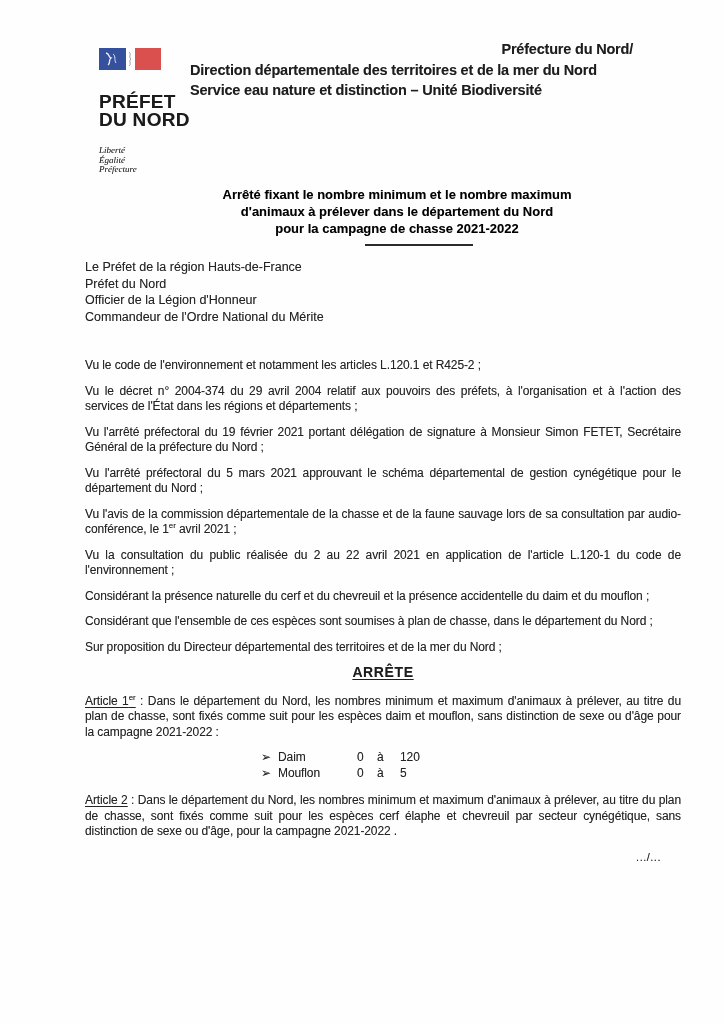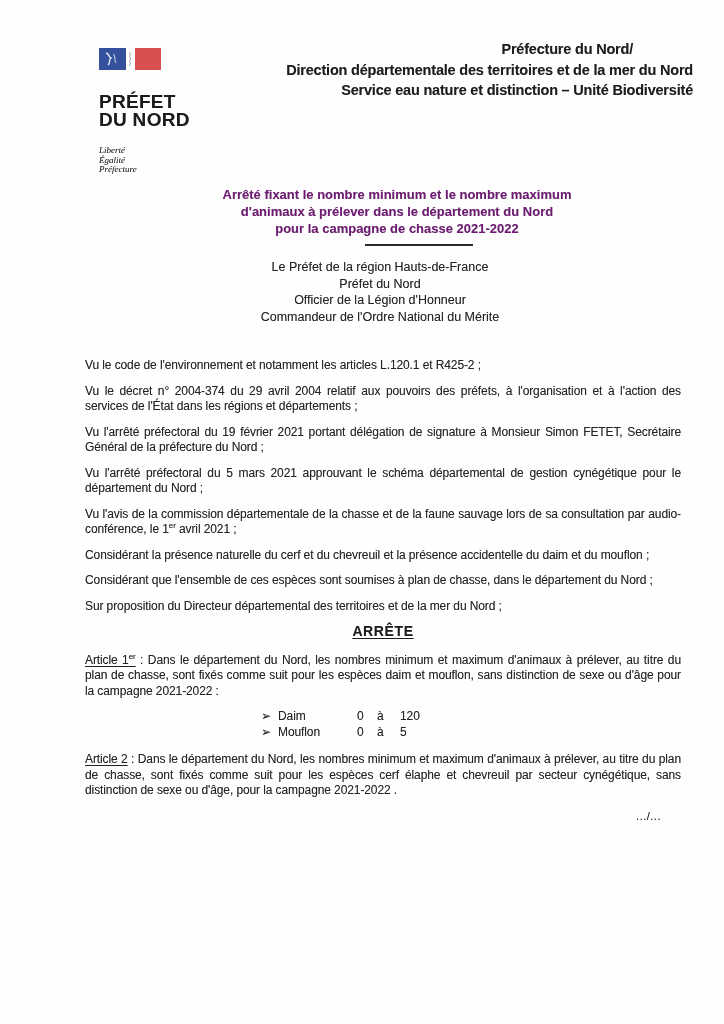--- a/index.html
+++ b/index.html
@@ -24,29 +24,29 @@
   .flag-blue{width:27px;height:22px;position:relative;}
   .flag-blue svg{position:absolute;left:4px;top:3px;}
   .flag-white{width:9px;height:22px;background:#fff;position:relative;}
   .flag-red{width:26px;height:22px;}
   .logo-name{margin-top:23px;font-weight:bold;font-size:19px;line-height:18px;letter-spacing:.3px;color:#1b1b1b;}
   .motto{margin-top:17px;font-family:"Liberation Serif", serif;font-style:italic;font-size:9px;line-height:9.5px;color:#2a2a2a;}
 
   
   .header-text{position:absolute;left:190px;top:39px;width:503px;
     font-weight:bold;font-size:14.5px;line-height:20.5px;letter-spacing:-.2px;color:#1d1d1d;}
-  .hl{text-align:right;white-space:nowrap;}
+  .hl{text-align:left;white-space:nowrap;}
   .hl1{text-align:right;padding-right:60px;}
 
   
   .title-block{position:absolute;left:85px;top:186px;width:624px;
-    text-align:center;font-weight:bold;font-size:13px;line-height:17px;color:#701a75;}
+    text-align:center;font-weight:bold;font-size:13px;line-height:17px;color:#000000;}
   .title-divider{position:absolute;left:365px;top:244px;width:108px;border-top:2px solid #2b2b2b;}
   .authority{position:absolute;left:85px;top:259px;width:590px;
-    text-align:center;font-size:12.5px;line-height:16.5px;}
+    font-size:12.5px;line-height:16.5px;}
 
   
   .doc-body{position:absolute;left:85px;top:358px;width:596px;
     font-size:12px;line-height:15.5px;letter-spacing:-.1px;text-align:justify;}
   .doc-body p{margin:0 0 10px 0;}
   .sup{font-size:8px;vertical-align:super;line-height:0;}
   .arrete{margin:5px 0 13px 0;text-align:center;font-size:14px;font-weight:bold;
     letter-spacing:.6px;text-decoration:underline;text-underline-offset:2px;color:#1d1d1d;}
   .art-label{text-decoration:underline;text-underline-offset:2px;}
 
@@ -109,20 +109,21 @@
     <div>Officier de la Légion d'Honneur</div>
     <div>Commandeur de l'Ordre National du Mérite</div>
   </div>
 
   <main class="doc-body">
     <p>Vu le code de l'environnement et notamment les articles L.120.1 et R425-2 ;</p>
     <p>Vu le décret n° 2004-374 du 29 avril 2004 relatif aux pouvoirs des préfets, à l'organisation et à l'action des services de l'État dans les régions et départements ;</p>
     <p>Vu l'arrêté préfectoral du 19 février 2021 portant délégation de signature à Monsieur Simon FETET, Secrétaire Général de la préfecture du Nord ;</p>
     <p>Vu l'arrêté préfectoral du 5 mars 2021 approuvant le schéma départemental de gestion cynégétique pour le département du Nord ;</p>
     <p><span>Vu l'avis de la commission départementale de la chasse et de la faune sauvage lors de sa consultation par audio-conférence, le 1</span><sup class="sup">er</sup><span> avril 2021 ;</span></p>
+    <p>Vu la consultation du public réalisée du 2 au 22 avril 2021 en application de l'article L.120-1 du code de l'environnement ;</p>
     <p>Considérant la présence naturelle du cerf et du chevreuil et la présence accidentelle du daim et du mouflon ;</p>
     <p>Considérant que l'ensemble de ces espèces sont soumises à plan de chasse, dans le département du Nord ;</p>
     <p>Sur proposition du Directeur départemental des territoires et de la mer du Nord ;</p>
 
     <h2 class="arrete">ARRÊTE</h2>
 
     <p><span class="art-label"><span>Article 1</span><sup class="sup">er</sup></span><span> : Dans le département du Nord, les nombres minimum et maximum d'animaux à prélever, au titre du plan de chasse, sont fixés comme suit pour les espèces daim et mouflon, sans distinction de sexe ou d'âge pour la campagne 2021-2022 :</span></p>
 
     <div class="species-list">
       <div class="sp-row">

